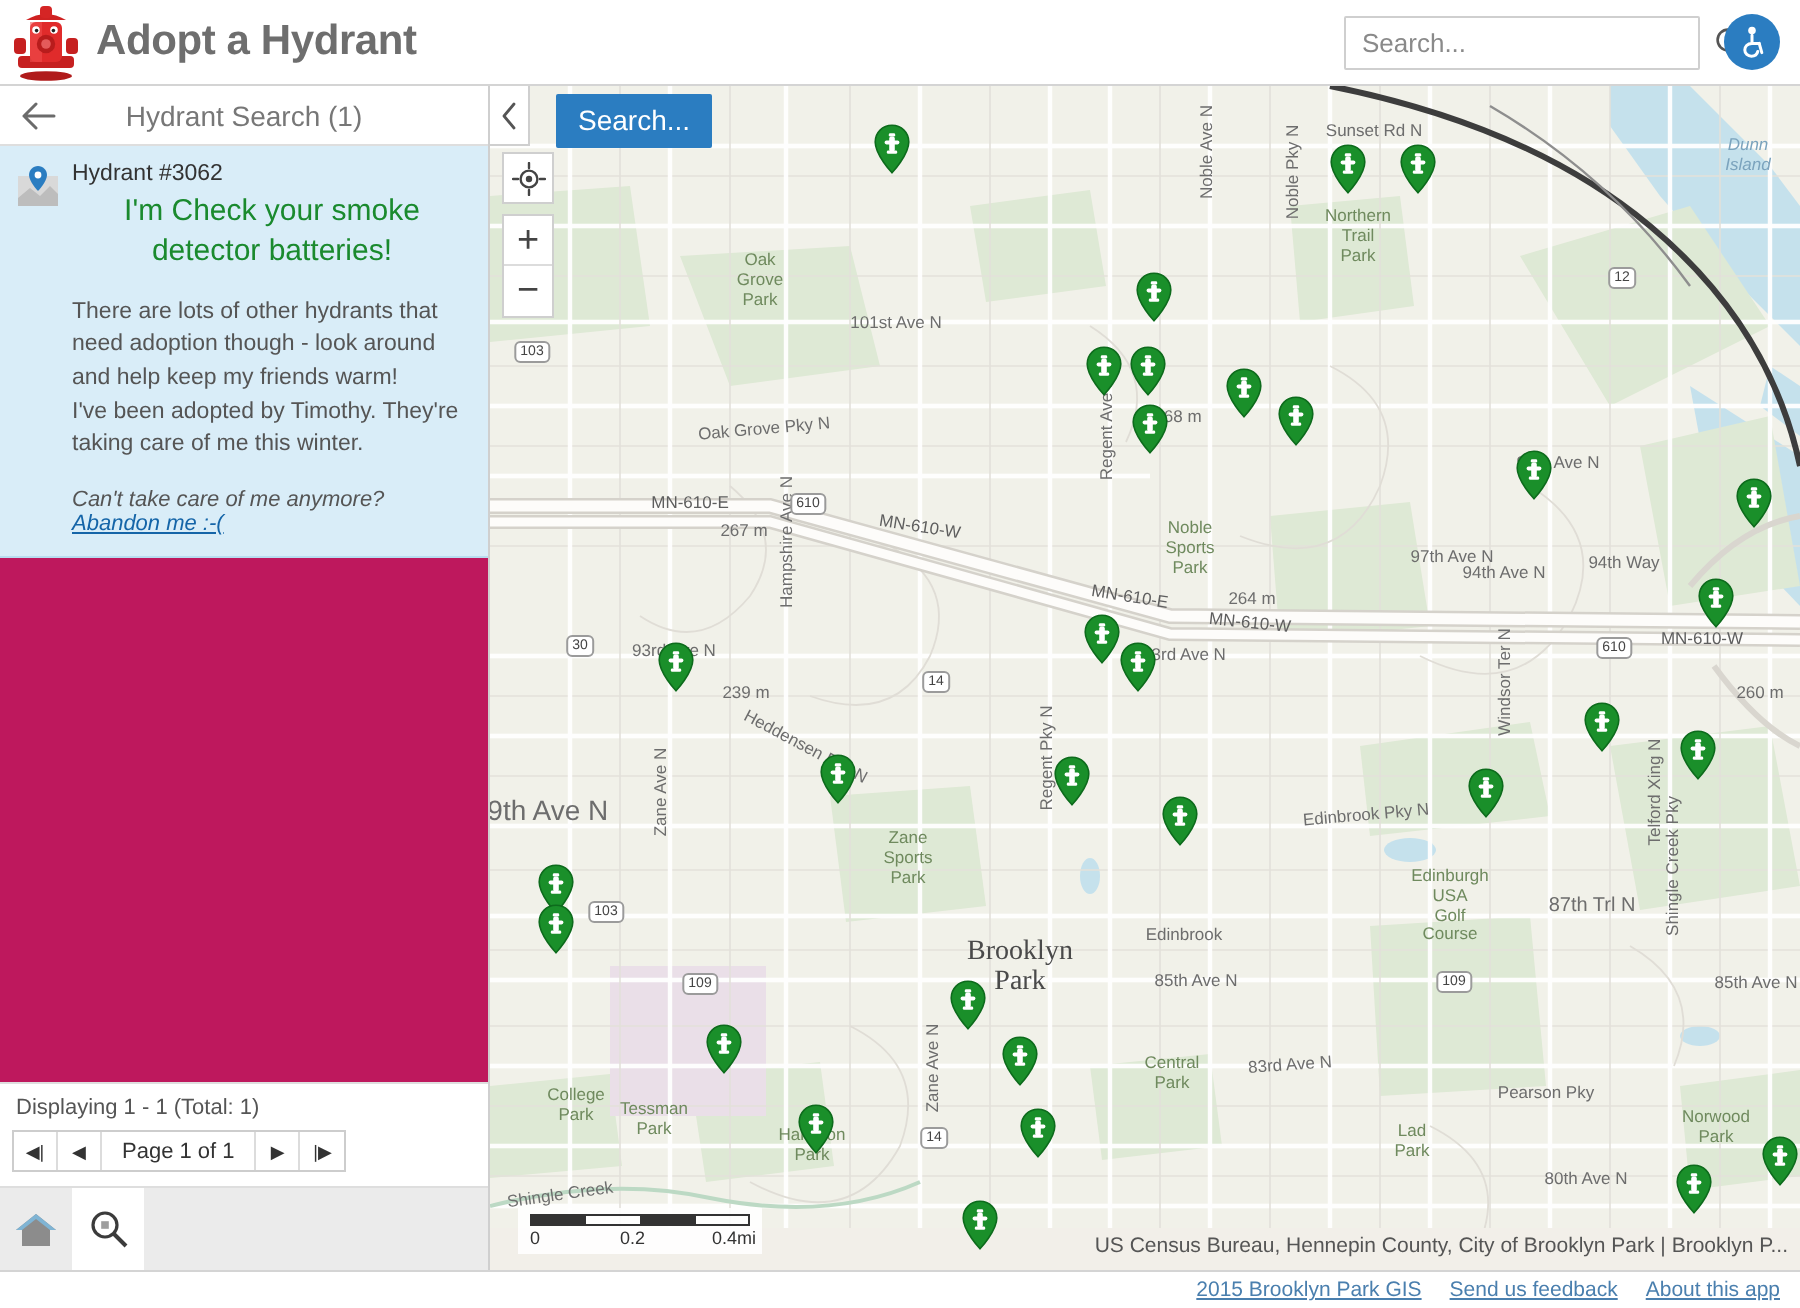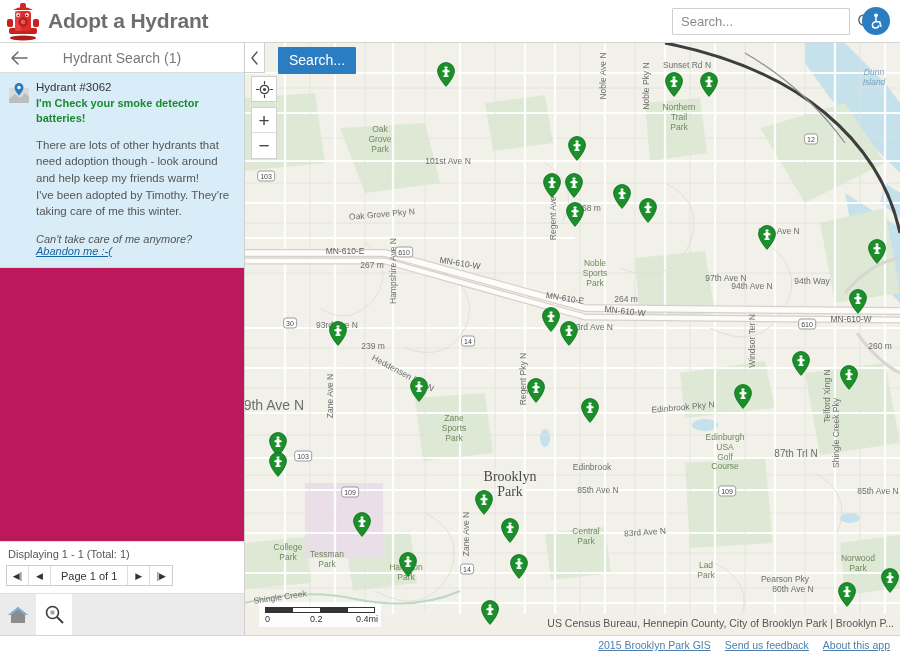--- a/index.html
+++ b/index.html
@@ -59,21 +59,21 @@
     margin-right: 22px; white-space: nowrap;
   }
   .results-area { flex: 1 1 auto; overflow: hidden; position: relative; background:#be185d;}
   .result-item {
     background: #d9edf8; border-bottom: 1px solid #b9dcef;
     padding: 8px 8px 10px 8px; display: flex; gap: 6px;
   }
   .result-thumb { width: 22px; height: 22px; flex: 0 0 auto; margin-top: 1px; }
   .result-body { flex: 1 1 auto; min-width: 0; }
   .result-title { font-size: 11.5px; color: #333; font-weight: normal; margin-bottom: 3px; }
-  .result-slogan { font-size: 11px; color: #1a8a2e; font-weight: bold; margin-bottom: 3px; line-height:1.35; }
+  .result-slogan { font-size: 15px; color: #1a8a2e; font-weight: normal; margin-bottom: 3px; line-height:1.35;text-align:center; }
   .result-text { font-size: 11.5px; color: #555; line-height: 1.45; }
   .result-text.gap { margin-top: 11px; }
   .result-foot { font-size: 11px; color: #555; font-style: italic; margin-top: 13px; }
   .result-foot a { color: #1565a8; font-style: italic; }
 
   .pager-area { border-top: 1px solid #dedede; padding: 6px 6px 7px 6px; background: #fff; }
   .pager-text { font-size: 11px; color: #555; margin-bottom: 5px; padding-left: 2px;}
   .pager-ctrls { display: inline-flex; border: 1px solid #cdcdcd; height: 21px; background: #fff; }
   .pg-btn {
     width: 22px; height: 19px; display: flex; align-items: center; justify-content: center;
@@ -406,21 +406,21 @@
           <div class="map-label" style="left: 347px; top: 284px; font-size: 8.5px; transform: translate(-50%, -50%) rotate(0deg);">93rd Ave N</div>
           <div class="map-label" style="left: 25px; top: 362px; font-size: 14px; transform: translate(-50%, -50%) rotate(0deg);">89th Ave N</div>
           <div class="map-label" style="left: 353px; top: 447px; font-size: 8.5px; transform: translate(-50%, -50%) rotate(0deg);">85th Ave N</div>
           <div class="map-label" style="left: 633px; top: 448px; font-size: 8.5px; transform: translate(-50%, -50%) rotate(0deg);">85th Ave N</div>
           <div class="map-label" style="left: 400px; top: 489px; font-size: 8.5px; transform: translate(-50%, -50%) rotate(-4deg);">83rd Ave N</div>
           <div class="map-label" style="left: 548px; top: 546px; font-size: 8.5px; transform: translate(-50%, -50%) rotate(0deg);">80th Ave N</div>
           <div class="map-label" style="left: 551px; top: 410px; font-size: 10px; transform: translate(-50%, -50%) rotate(0deg);">87th Trl N</div>
           <div class="map-label" style="left: 158px; top: 330px; font-size: 8.5px; transform: translate(-50%, -50%) rotate(28deg);">Heddensen Pky N</div>
           <div class="map-label" style="left: 438px; top: 364px; font-size: 8.5px; transform: translate(-50%, -50%) rotate(-5deg);">Edinbrook Pky N</div>
           <div class="map-label" style="left: 347px; top: 424px; font-size: 8.5px; transform: translate(-50%, -50%) rotate(0deg);">Edinbrook</div>
-          <div class="map-label" style="left: 540px; top: 503px; font-size: 8.5px; transform: translate(-50%, -50%) rotate(0deg); margin-top: 33px;">Pearson Pky</div>
+          <div class="map-label" style="left: 528px; top: 503px; font-size: 8.5px; transform: translate(-50%, -50%) rotate(0deg);">Pearson Pky</div>
           <div class="map-label" style="left: 308px; top: 171px; font-size: 8.5px; transform: translate(-50%, -50%) rotate(-90deg);">Regent Ave N</div>
           <div class="map-label" style="left: 278px; top: 336px; font-size: 8.5px; transform: translate(-50%, -50%) rotate(-90deg);">Regent Pky N</div>
           <div class="map-label" style="left: 85px; top: 353px; font-size: 8.5px; transform: translate(-50%, -50%) rotate(-90deg);">Zane Ave N</div>
           <div class="map-label" style="left: 221px; top: 491px; font-size: 8.5px; transform: translate(-50%, -50%) rotate(-90deg);">Zane Ave N</div>
           <div class="map-label" style="left: 148px; top: 228px; font-size: 8.5px; transform: translate(-50%, -50%) rotate(-90deg);">Hampshire Ave N</div>
           <div class="map-label" style="left: 582px; top: 353px; font-size: 8.5px; transform: translate(-50%, -50%) rotate(-90deg);">Telford Xing N</div>
           <div class="map-label" style="left: 35px; top: 554px; font-size: 8.5px; transform: translate(-50%, -50%) rotate(-8deg);">Shingle Creek</div>
           <div class="map-label" style="left: 507px; top: 298px; font-size: 8.5px; transform: translate(-50%, -50%) rotate(-90deg);">Windsor Ter N</div>
           <div class="map-label" style="left: 591px; top: 390px; font-size: 8.5px; transform: translate(-50%, -50%) rotate(-90deg);">Shingle Creek Pky</div>
           <div class="map-label lbl-hwy" style="left: 100px; top: 208px; font-size: 8.5px; transform: translate(-50%, -50%) rotate(0deg);">MN-610-E</div>

